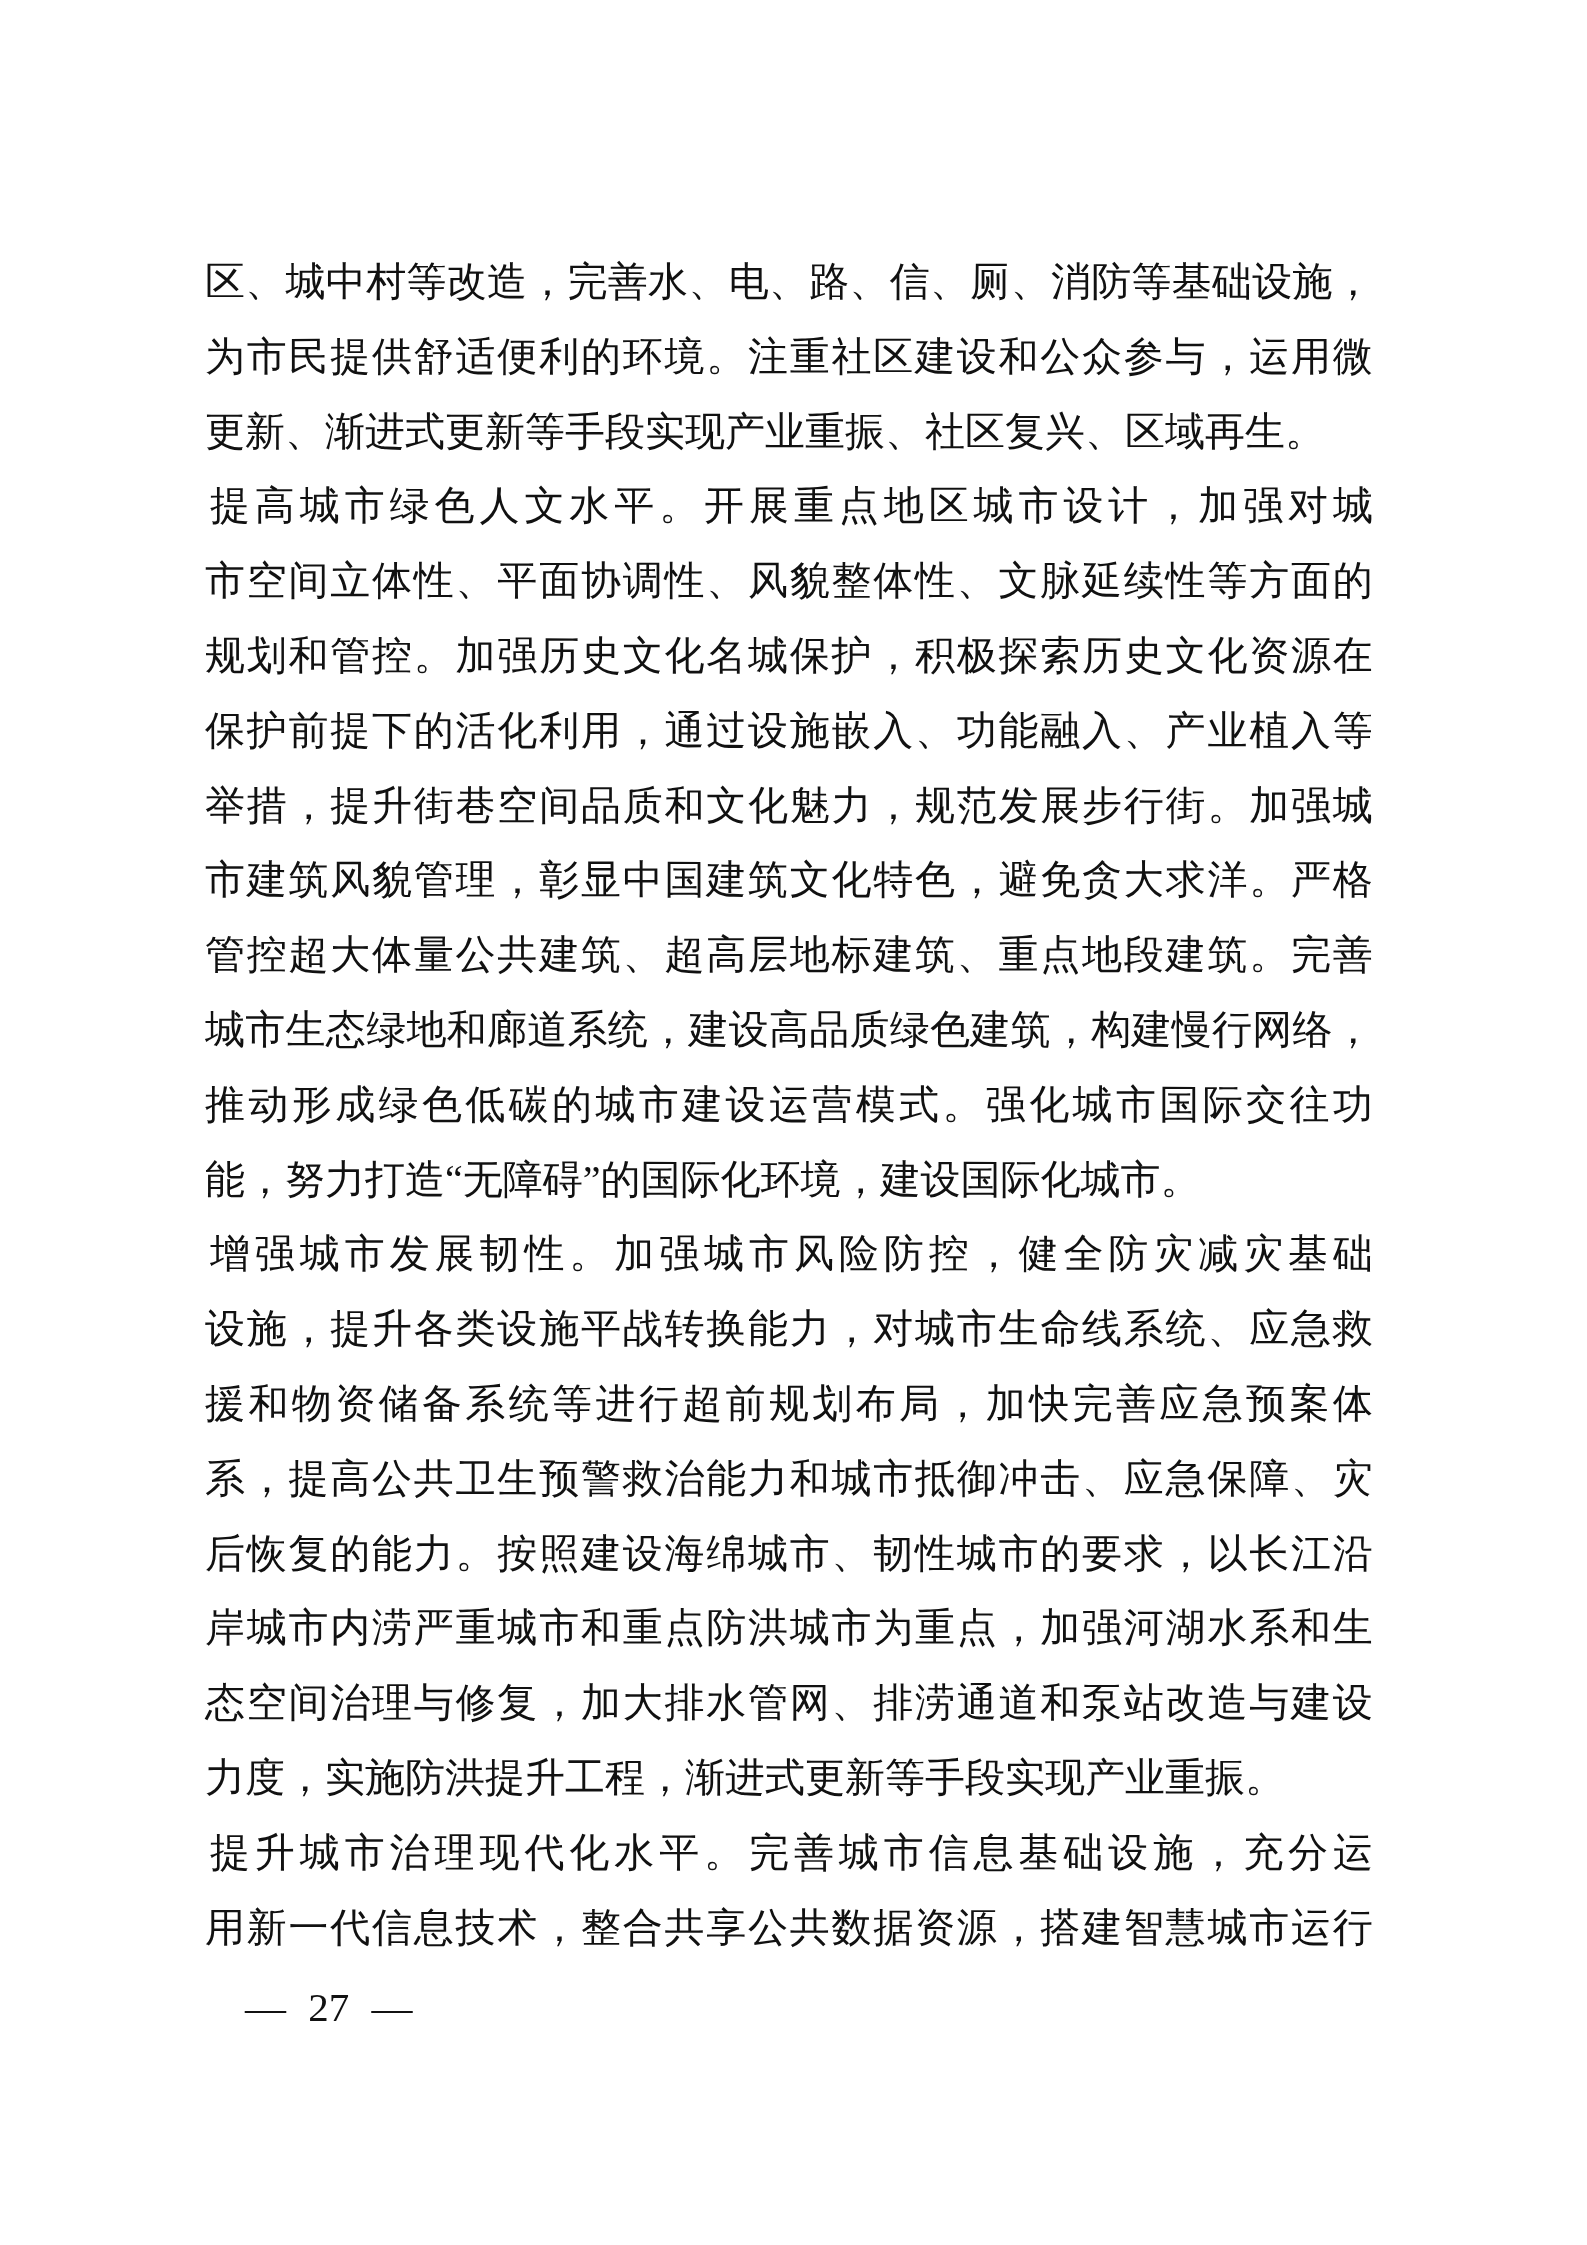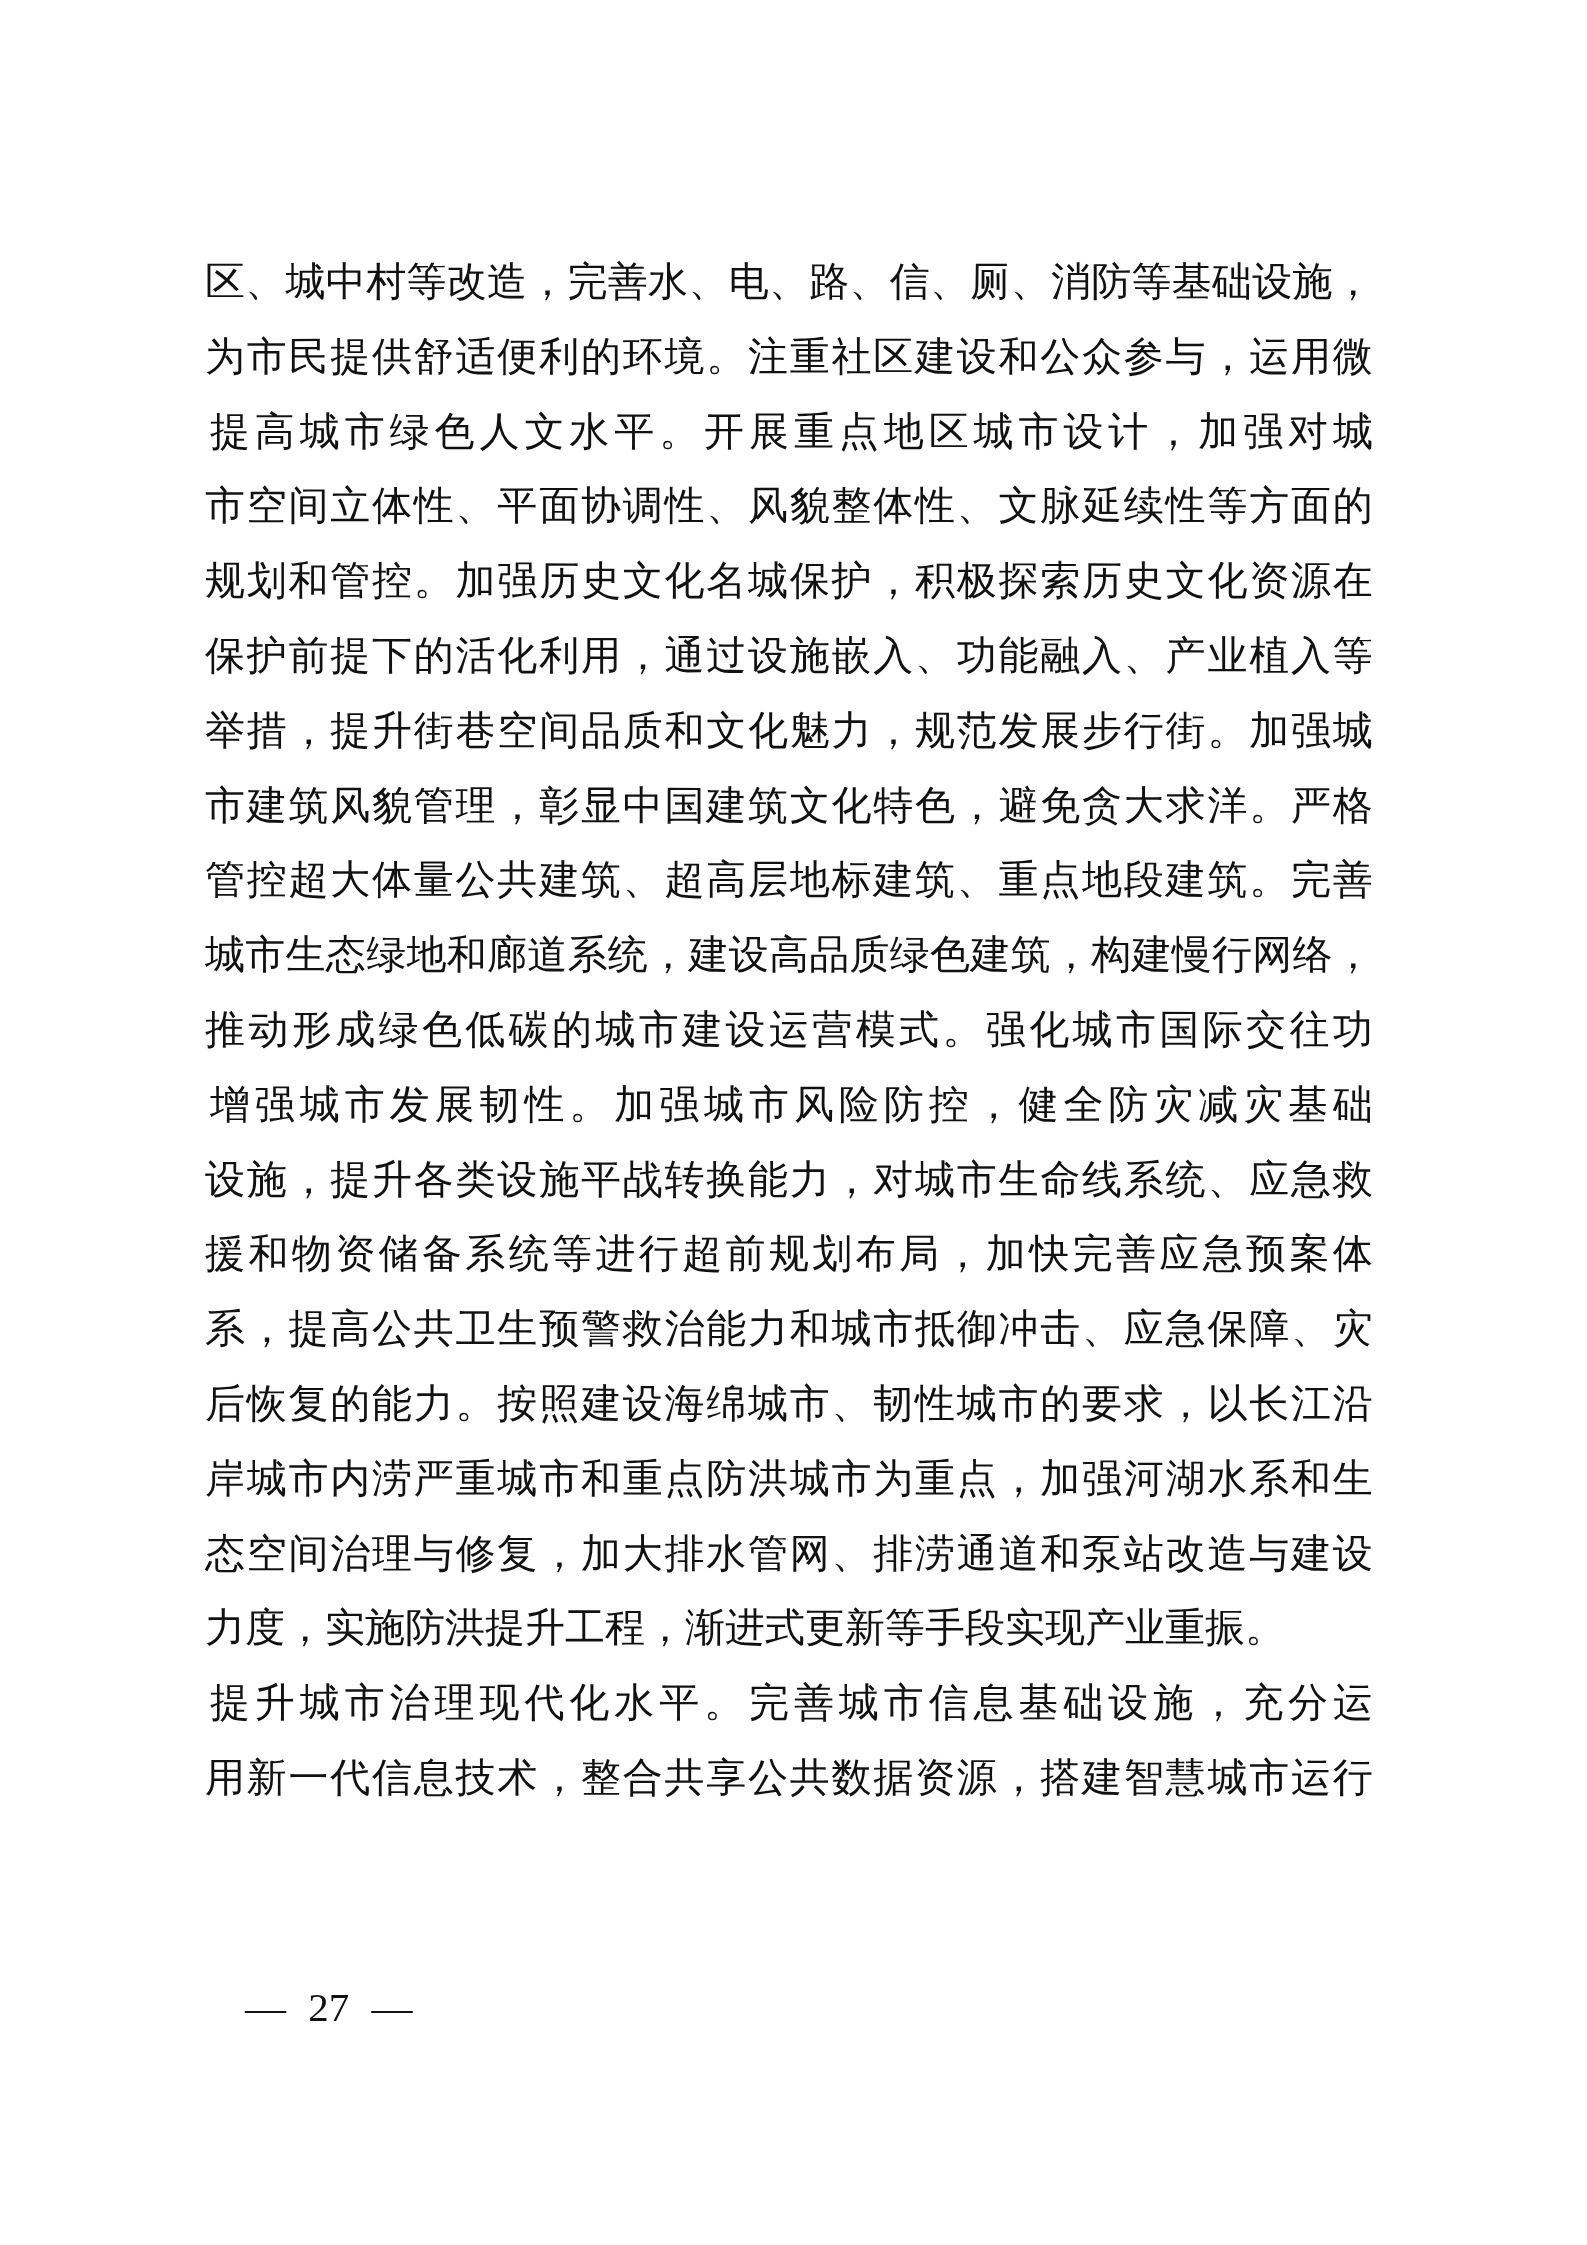--- a/index.html
+++ b/index.html
@@ -114,20 +114,21 @@
         <span>和</span>
         <span>公</span>
         <span>众</span>
         <span>参</span>
         <span>与</span>
         <span>，</span>
         <span>运</span>
         <span>用</span>
         <span>微</span>
       </div>
+    <div class="line para-end">更新、渐进式更新等手段实现产业重振、社区复兴、区域再生。</div>
     <div class="line justify indent">
         <span class="indent-spacer"></span>
         <span>提</span>
         <span>高</span>
         <span>城</span>
         <span>市</span>
         <span>绿</span>
         <span>色</span>
         <span>人</span>
         <span>文</span>
@@ -383,20 +384,21 @@
         <span>强</span>
         <span>化</span>
         <span>城</span>
         <span>市</span>
         <span>国</span>
         <span>际</span>
         <span>交</span>
         <span>往</span>
         <span>功</span>
       </div>
+    <div class="line para-end">能，努力打造“无障碍”的国际化环境，建设国际化城市。</div>
     <div class="line justify indent">
         <span class="indent-spacer"></span>
         <span>增</span>
         <span>强</span>
         <span>城</span>
         <span>市</span>
         <span>发</span>
         <span>展</span>
         <span>韧</span>
         <span>性</span>

